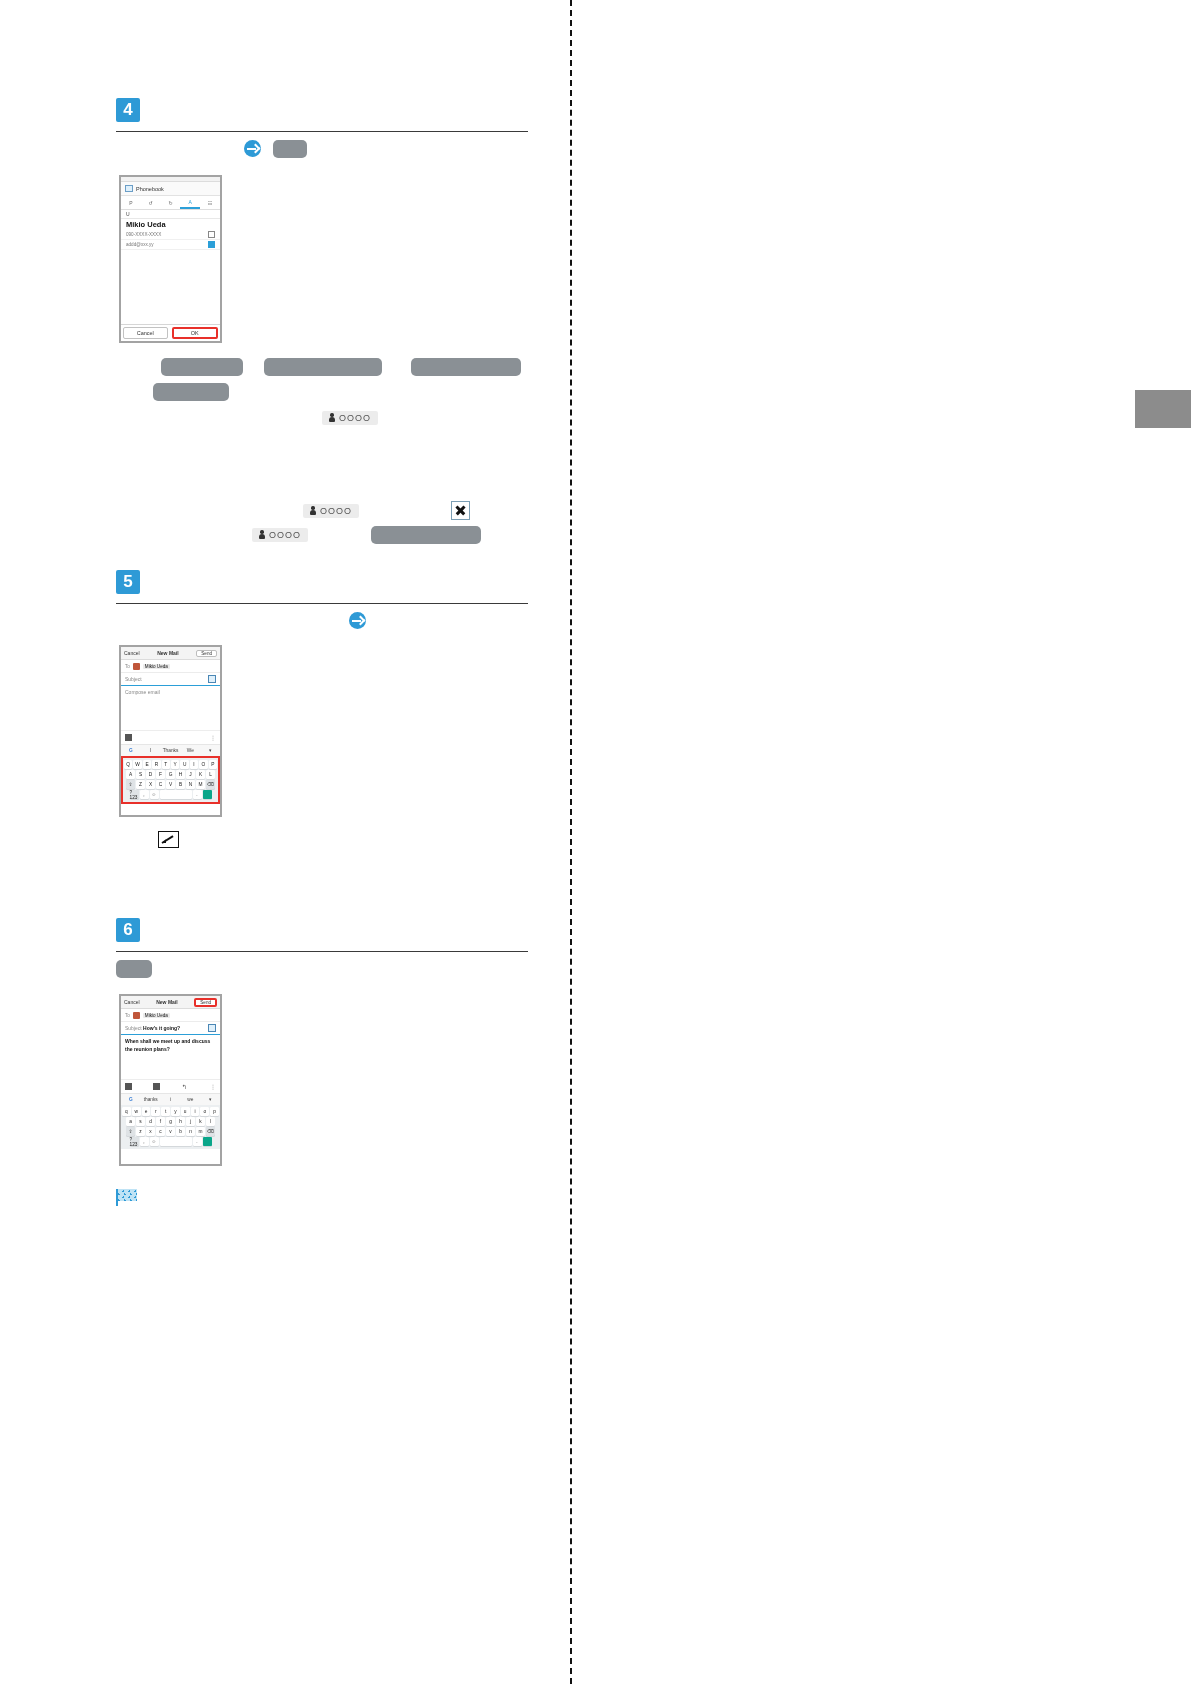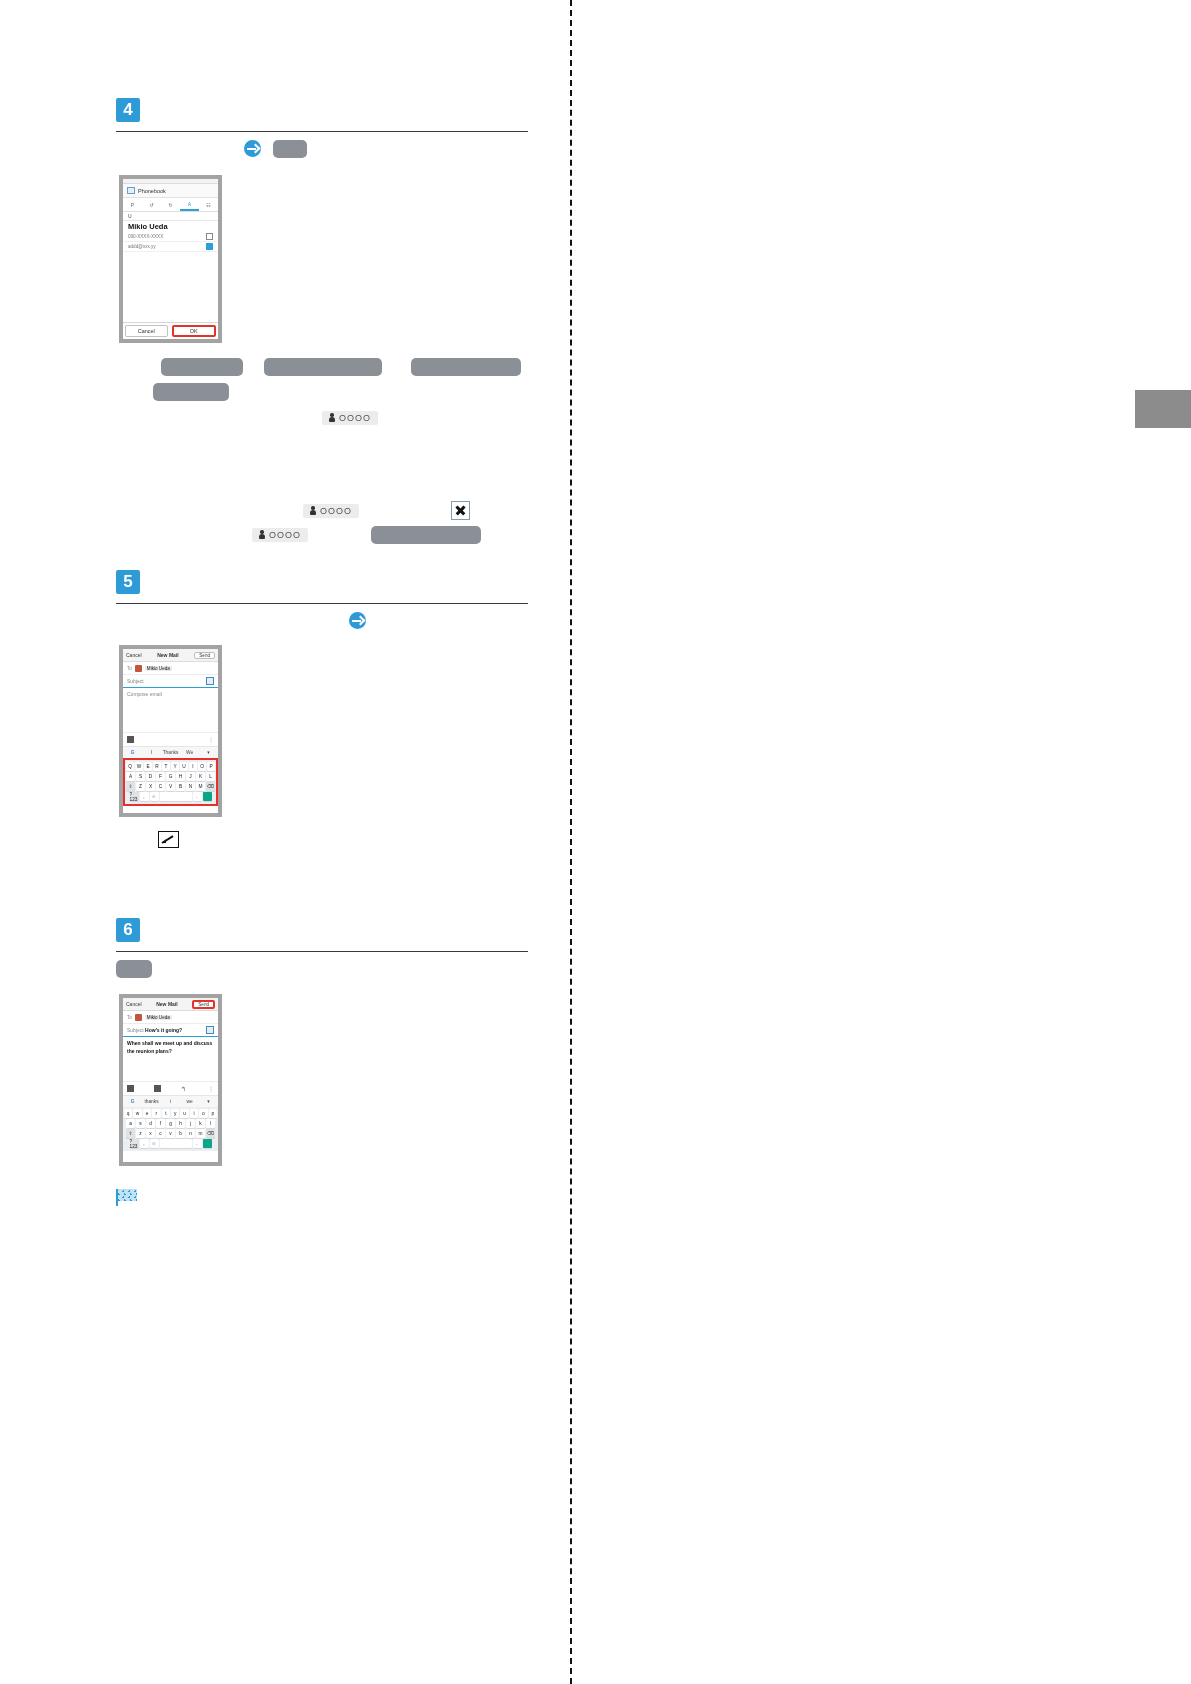--- a/index.html
+++ b/index.html
@@ -103,21 +103,21 @@
     position:absolute;left:2px;top:0;width:19px;height:12px;
     background:
       linear-gradient(45deg,#2e9ad6 25%,transparent 25%) 0 0/6px 6px,
       linear-gradient(-45deg,#2e9ad6 25%,transparent 25%) 0 3px/6px 6px,
       #bfe3f5;
   }
   .flag .pole{position:absolute;left:0;top:0;width:2px;height:17px;background:#2e9ad6;}
 
   
   .phone{
-    position:absolute;background:#fff;border:4px solid #a3a3a3;box-sizing:border-box;
+    position:absolute;background:#fff;border:2px solid #a3a3a3;box-sizing:border-box;
     overflow:hidden;
   }
   .ph-status{height:4px;background:#f2f2f2;border-bottom:1px solid #dcdcdc;}
   .ph-title{
     display:flex;align-items:center;gap:3px;height:13px;padding:0 4px;
     background:#fafafa;border-bottom:1px solid #e2e2e2;
     font-size:5.5px;color:#333;
   }
   .ph-title .bicon{width:6px;height:5px;border:1px solid #6b9ec7;background:#dff0fb;}
   .ph-tabs{

